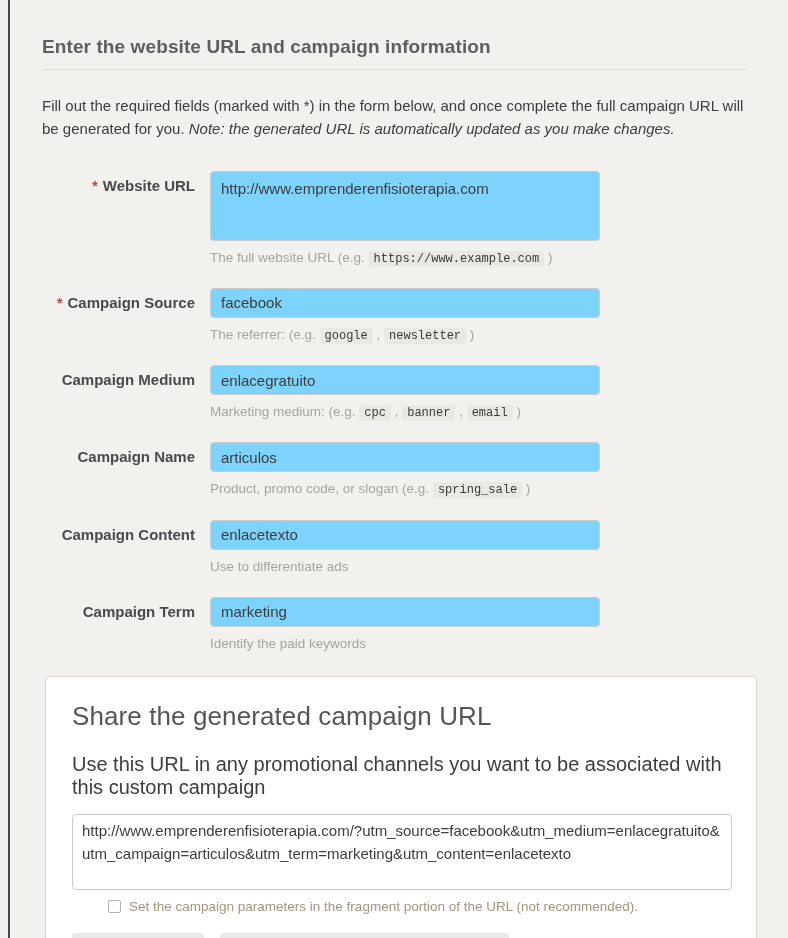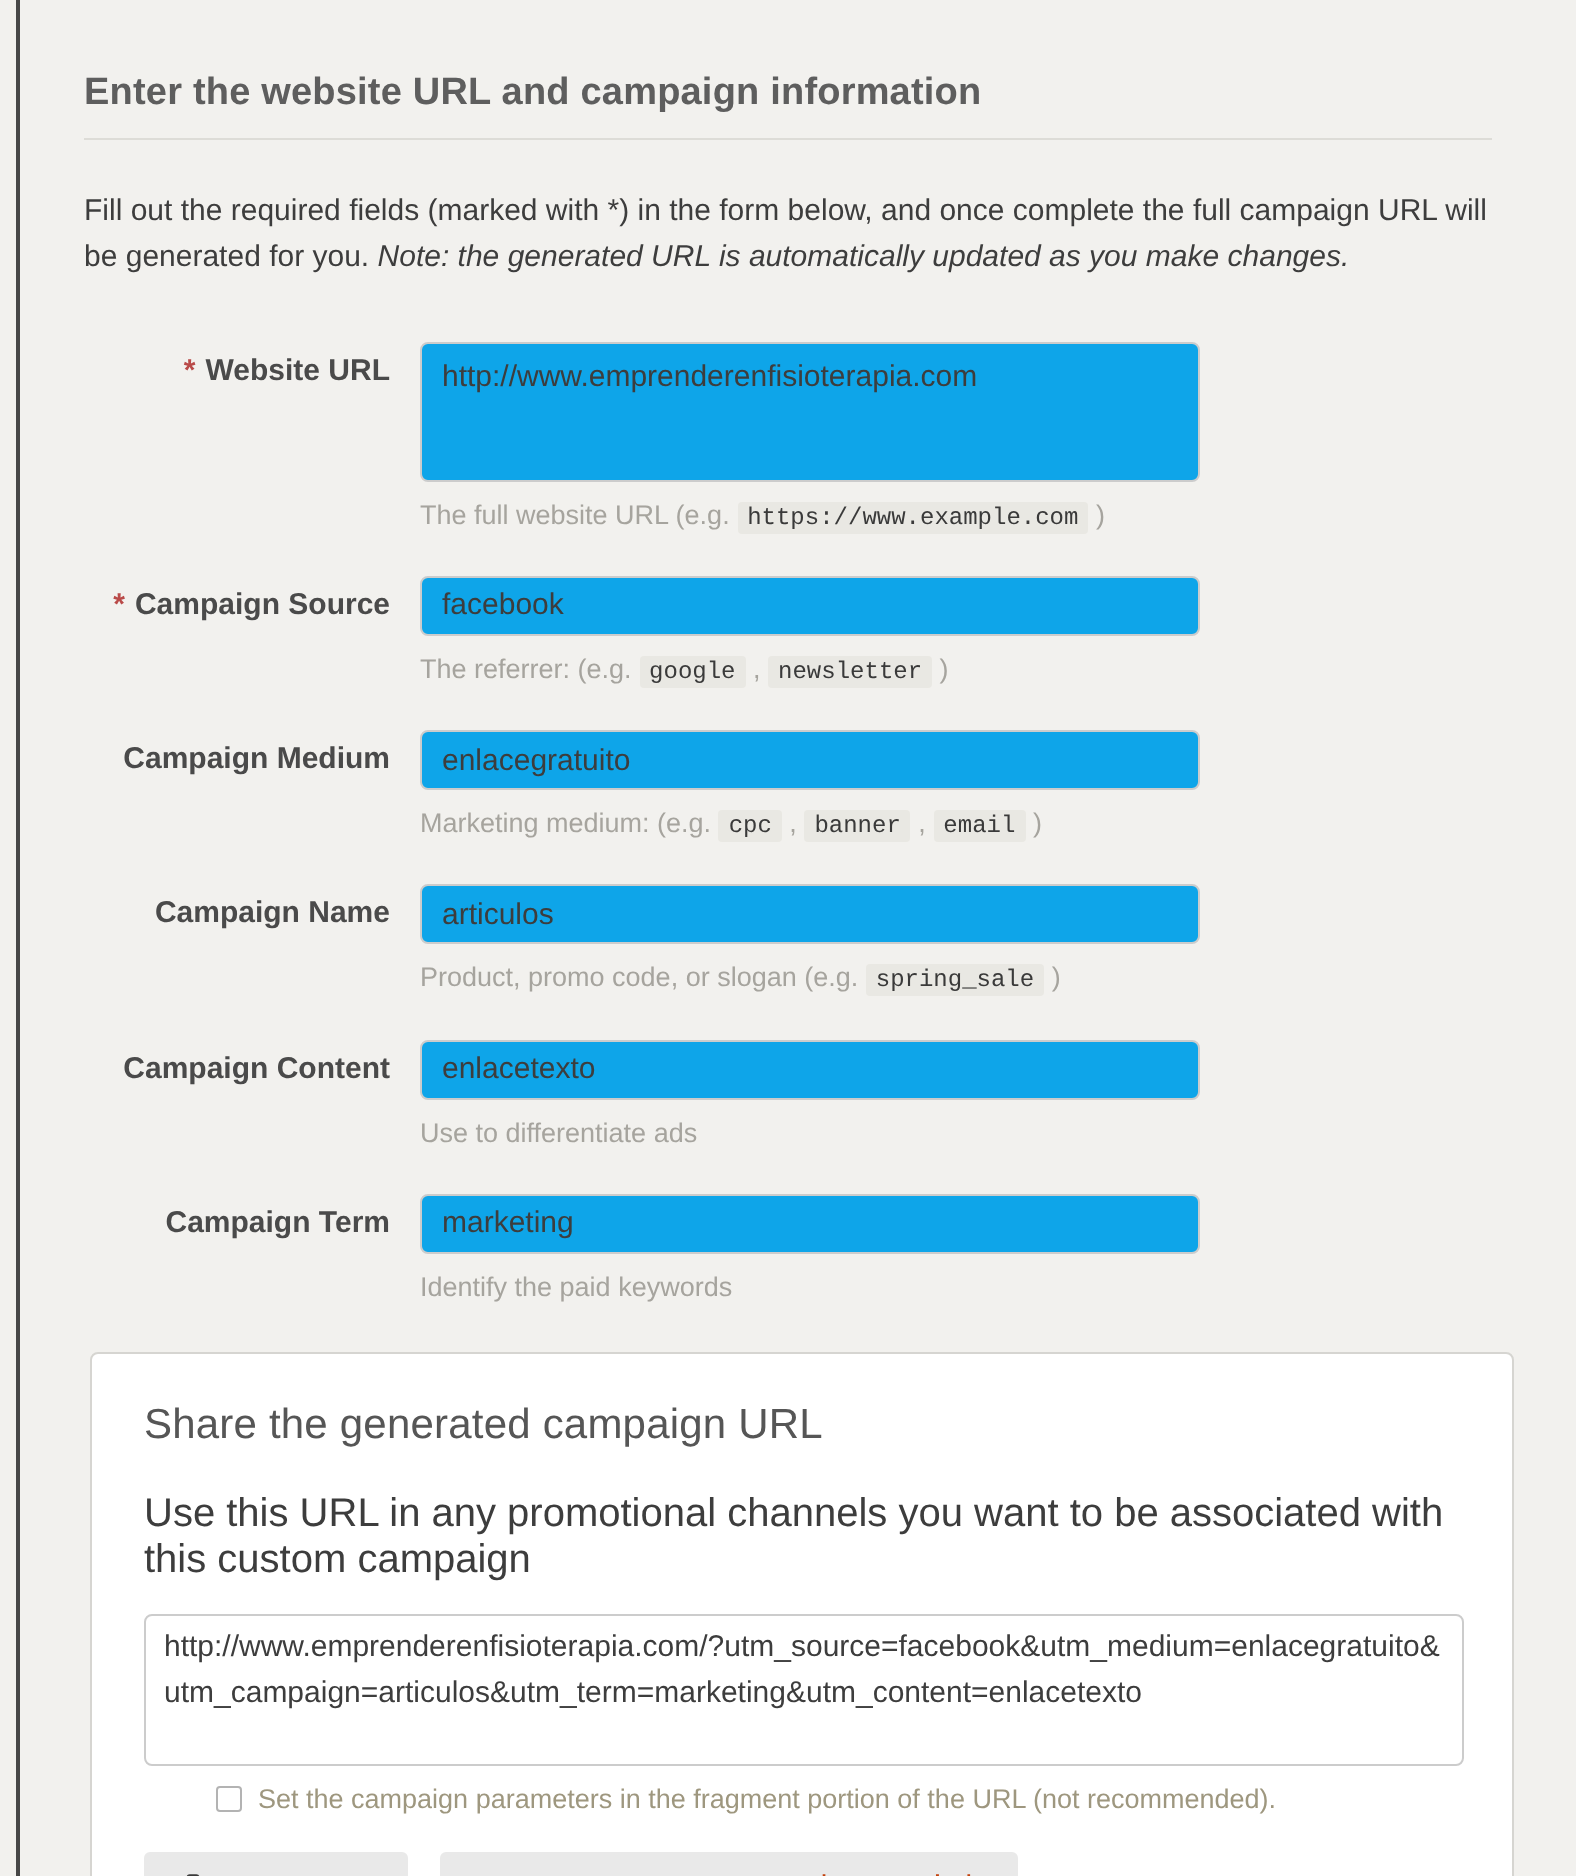--- a/index.html
+++ b/index.html
@@ -21,29 +21,29 @@
   .intro { width:714px; font-size:15px; line-height:1.55; color:#3d3d3d; margin:24px 0 0 0; }
   .intro .note { font-style: italic; margin-top: 24px; }
 
   .form { margin-top: 30px; }
   .field-row { display:flex; margin-bottom:20px; }
   .label-cell { width:153px; flex:none; display:flex; justify-content:flex-end; align-items:flex-start;
                 padding-top:6px; font-size:15px; font-weight:700; color:#4a4a4a; text-align:right; line-height:1.25; }
   .asterisk { color: var(--required-asterisk,#b94a48); margin-right:5px; font-weight:700; }
   .control { margin-left:15px; width:390px; }
   .text-input { width:390px; height:30px; border:1px solid #cccccc; border-radius:4px; padding:4px 10px;
-                font-size:15px; font-family:inherit; color:#3d3d3d; background:#0ea5e9; outline:none; display:block; }
+                font-size:15px; font-family:inherit; color:#3d3d3d; background:#7dd3fc; outline:none; display:block; }
   .text-input.multiline { height:70px; resize:none; line-height:1.4; padding-top:6px; }
   .help { margin-top:7px; font-size:13.5px; color:#a6a49e; line-height:1.5; }
   .help code { font-family:"Liberation Mono","DejaVu Sans Mono",monospace; font-size:12px;
                background:#e9e8e3; color:#3a3a3a; padding:1px 5px; border-radius:2px;margin-top:12px; }
 
   .share-card { margin:22px 0 0 3px; width:712px; background:#ffffff; border:1px solid #d6d5d1;
                 border-radius:4px; padding:24px 24px 28px 26px; }
-  .share-heading { font-size:21px; font-weight:400; color:#565656; margin:0; letter-spacing:.1px; }
+  .share-heading { font-size:26px; font-weight:400; color:#565656; margin:0; letter-spacing:.1px; }
   .share-desc { font-size:20px; color:#3d3d3d; margin:21px 0 0 0; }
   .url-box { margin-top:15px; width:100%; height:76px; border:1px solid #cccccc; border-radius:4px;
              padding:5px 9px; font-size:15px; font-family:inherit; line-height:1.5; color:#3d3d3d;
              resize:none; overflow-wrap:anywhere; word-break:break-all; outline:none; display:block; }
   .fragment-row { display:flex; align-items:center; margin-top:9px; gap:8px;
                   font-size:13.5px; color:var(--fragment-note,#9e977f);margin-left:36px; }
   .checkbox { appearance:none; -webkit-appearance:none; width:13px; height:13px; margin:0;
               border:1px solid #b3b3b3; border-radius:2px; background:#fff; flex:none; cursor:pointer; }
   .actions { display:flex; gap:16px; margin-top:19px; }
   .btn { display:inline-flex; align-items:center; gap:11px; background:#e9e9e9; border:none; border-radius:3px;

